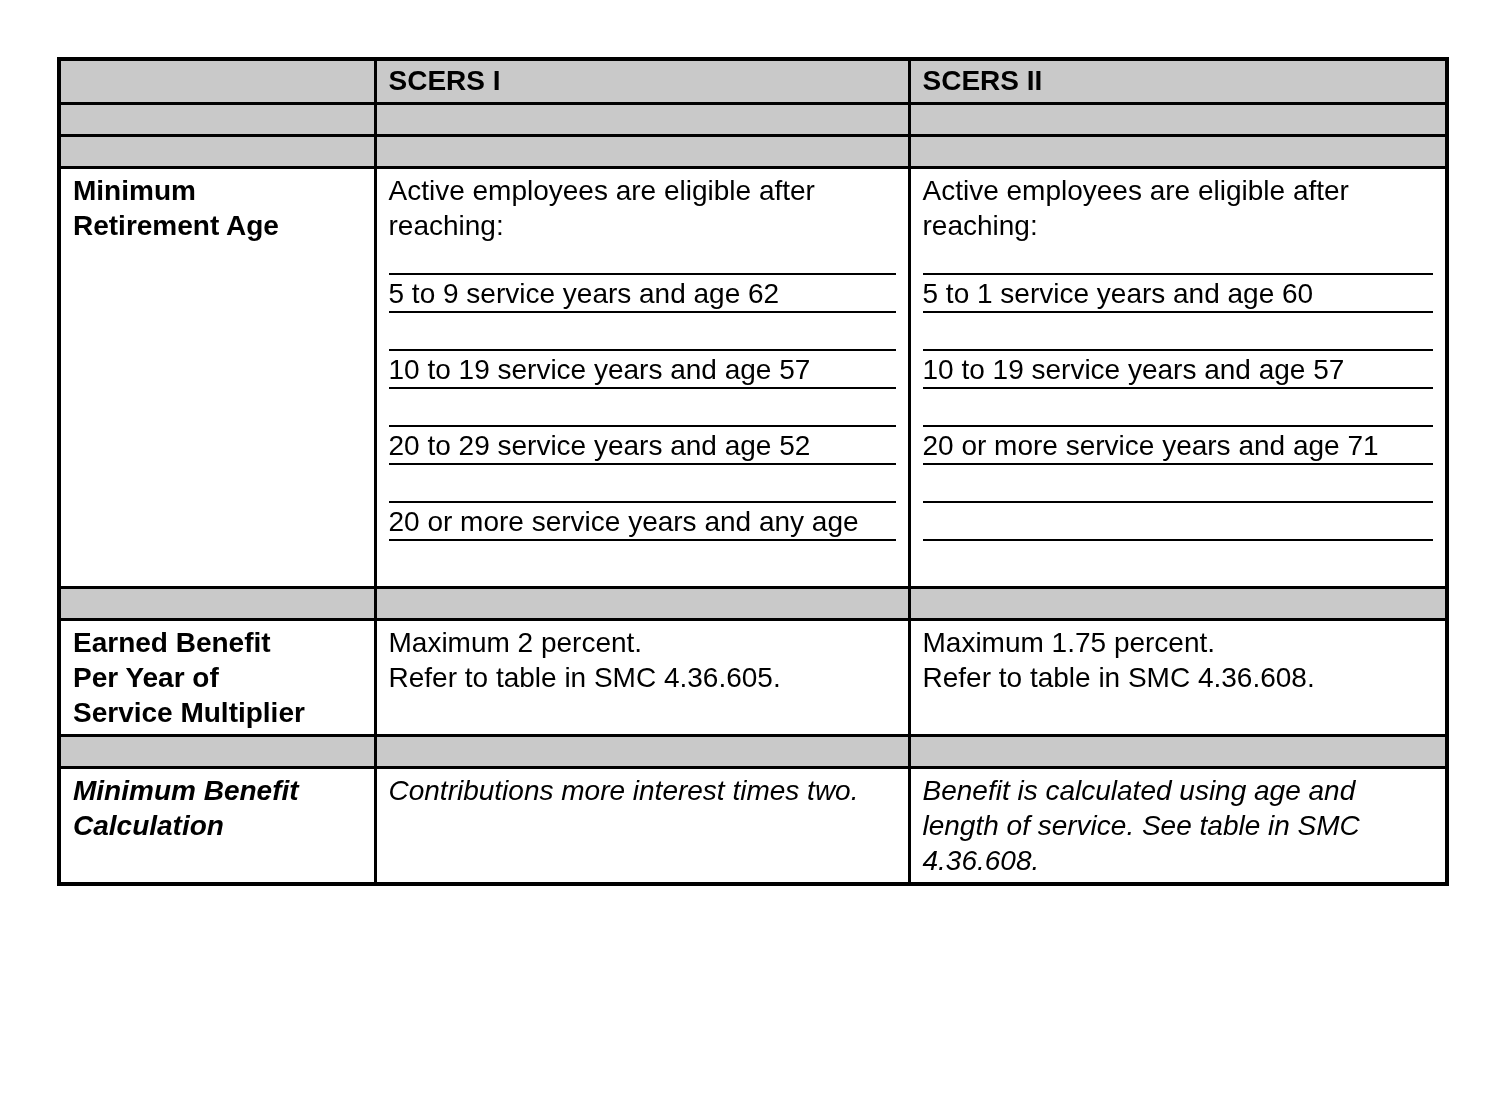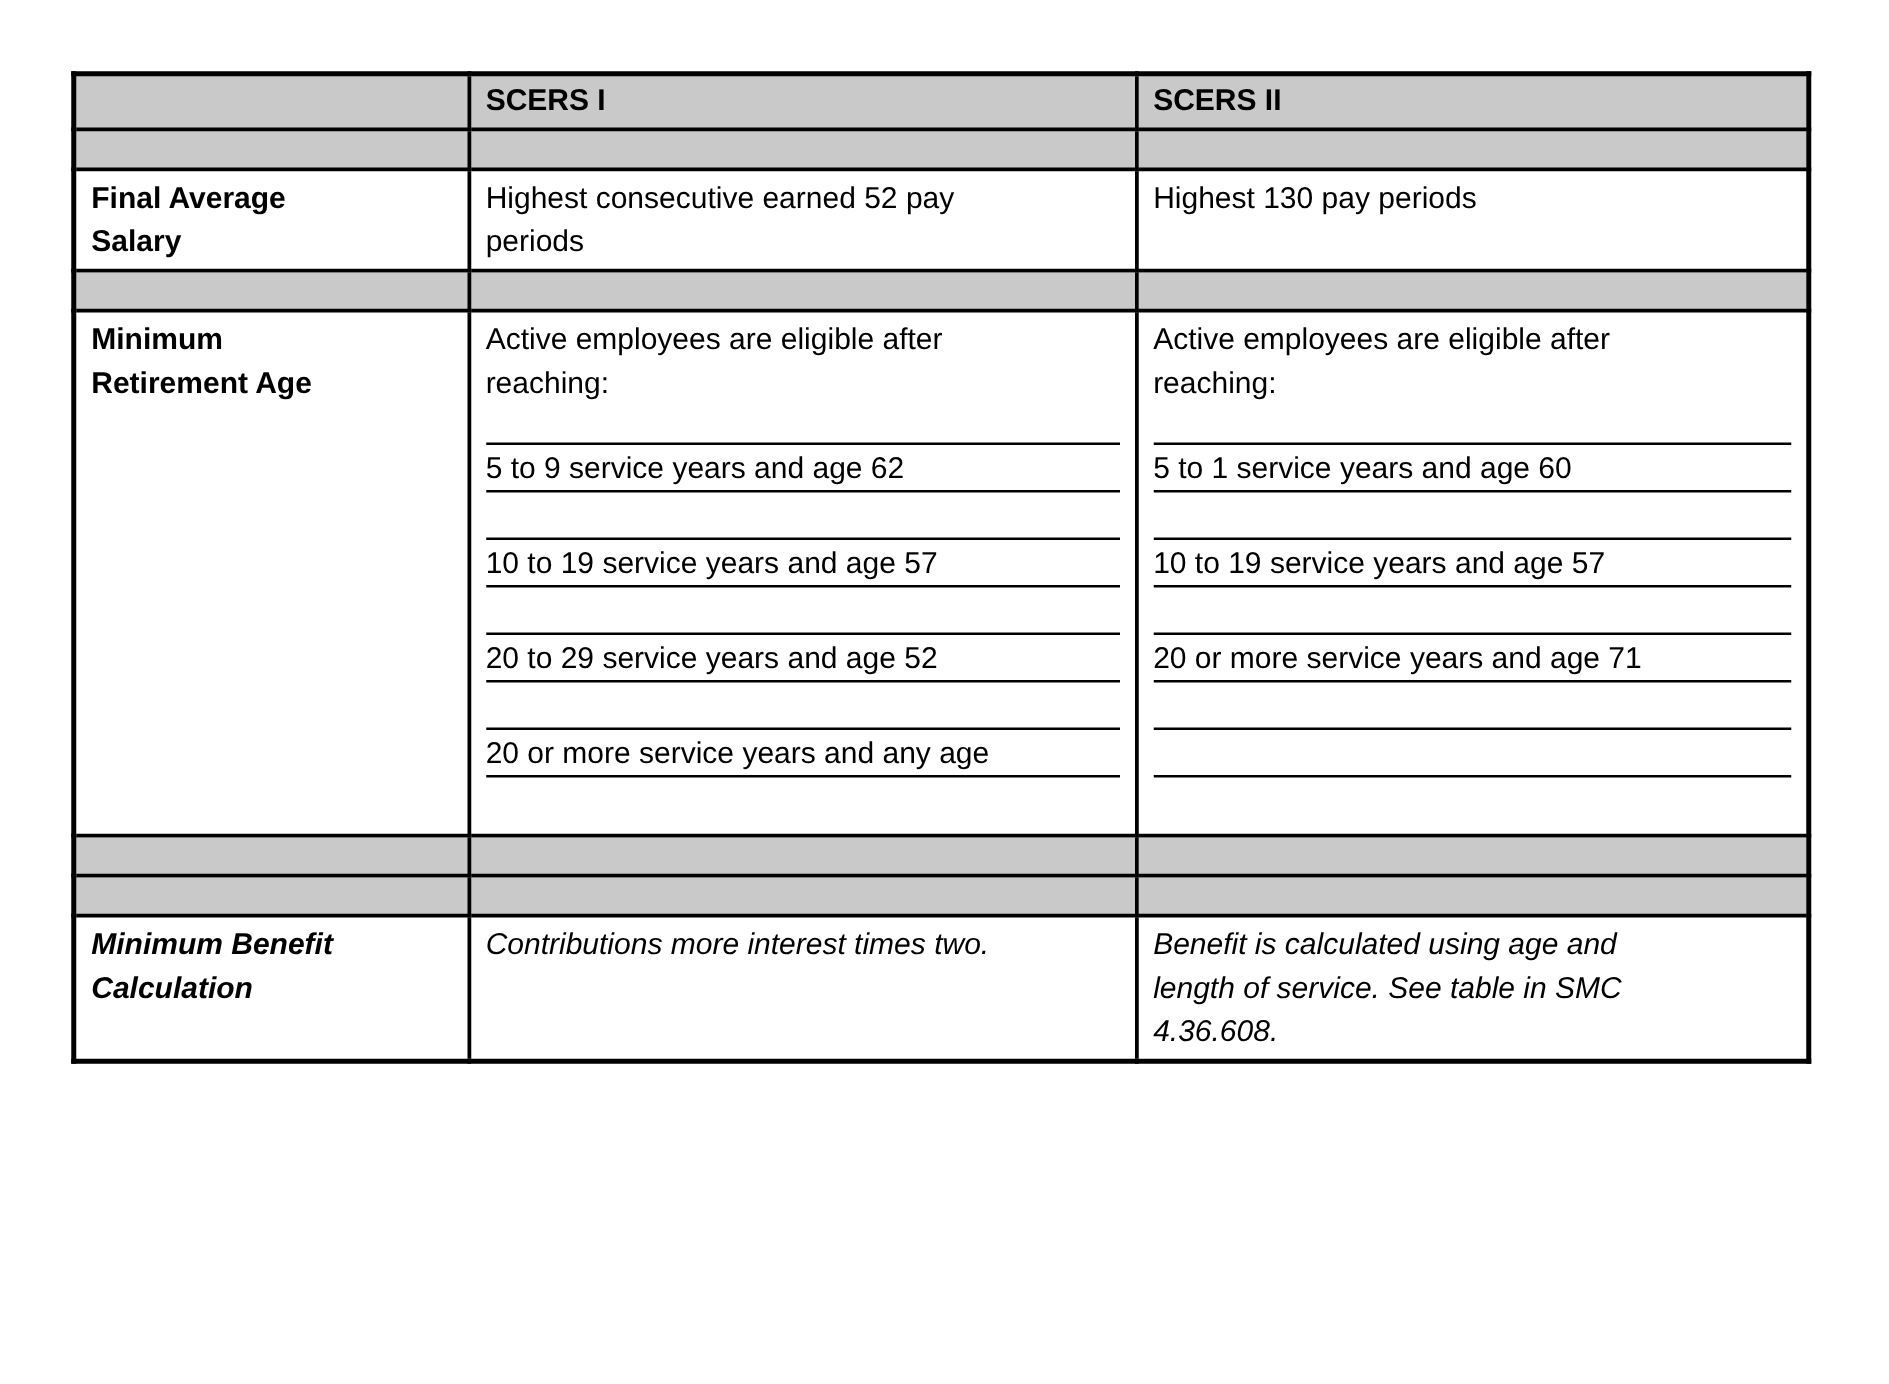--- a/index.html
+++ b/index.html
@@ -24,21 +24,21 @@
     border-collapse: collapse;
     table-layout: fixed;
     border: 4px solid #000000;
   }
   table.cmp th,
   table.cmp td {
     border: 3px solid #000000;
     vertical-align: top;
     text-align: left;
     padding: 4px 12px 4px 12px;
-    font-size: 24px;
+    font-size: 28px;
     line-height: 35px;
     overflow: hidden;
   }
   tr.hdr th {
     background: #c9c9c9;
     font-weight: bold;
     height: 35px;
     padding-top: 2px;
   }
   td.lbl {
@@ -92,27 +92,20 @@
       <th>SCERS II</th>
     </tr>
 
 
     <tr class="sep">
       <td></td>
       <td></td>
       <td></td>
     </tr>
 
-    <tr class="r-fas">
-      <td class="lbl">Final Average
-Salary</td>
-      <td class="val">Highest consecutive earned 52 pay
-periods</td>
-      <td class="val">Highest 130 pay periods</td>
-    </tr>
 
     <tr class="sep">
       <td></td>
       <td></td>
       <td></td>
     </tr>
 
     <tr class="r-mra">
       <td class="lbl">Minimum
 Retirement Age</td>
@@ -133,20 +126,29 @@
         <div class="mra-item"></div>
       </td>
     </tr>
 
     <tr class="sep">
       <td></td>
       <td></td>
       <td></td>
     </tr>
 
+    <tr class="r-eb">
+      <td class="lbl">Earned Benefit
+Per Year of
+Service Multiplier</td>
+      <td class="val">Maximum 2 percent.
+Refer to table in SMC 4.36.605.</td>
+      <td class="val">Maximum 1.75 percent.
+Refer to table in SMC 4.36.608.</td>
+    </tr>
 
     <tr class="sep">
       <td></td>
       <td></td>
       <td></td>
     </tr>
 
     <tr class="r-mbc">
       <td class="lbl">Minimum Benefit
 Calculation</td>

